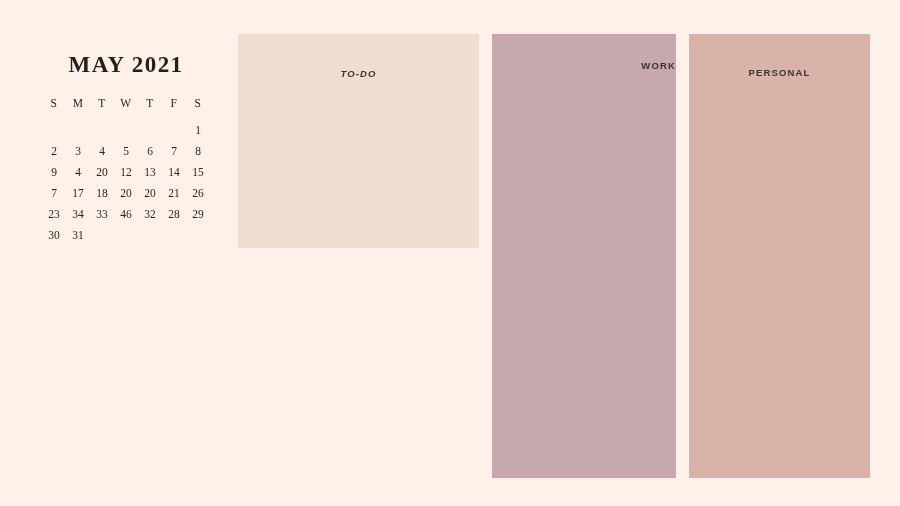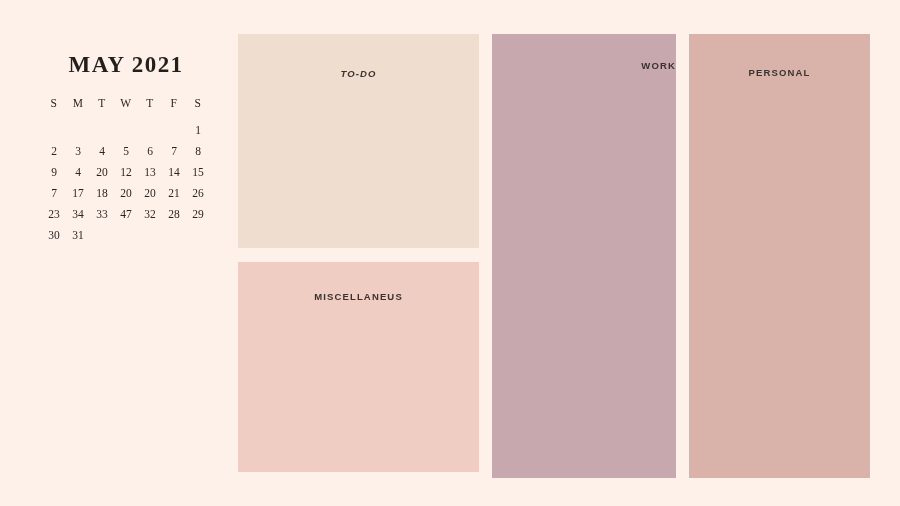--- a/index.html
+++ b/index.html
@@ -152,36 +152,33 @@
         <div class="cal-day">7</div>
         <div class="cal-day">17</div>
         <div class="cal-day">18</div>
         <div class="cal-day">20</div>
         <div class="cal-day">20</div>
         <div class="cal-day">21</div>
         <div class="cal-day">26</div>
         <div class="cal-day">23</div>
         <div class="cal-day">34</div>
         <div class="cal-day">33</div>
-        <div class="cal-day">47</div>
+        <div class="cal-day">46</div>
         <div class="cal-day">32</div>
         <div class="cal-day">28</div>
         <div class="cal-day">29</div>
         <div class="cal-day">30</div>
         <div class="cal-day">31</div>
       </div>
   </div>
 
   <div class="panel" id="panel-todo" style="background: rgb(239, 221, 208);">
     <div class="panel-label">TO-DO</div>
   </div>
 
-  <div class="panel" id="panel-misc" style="background: rgb(239, 205, 194);">
-    <div class="panel-label">MISCELLANEUS</div>
-  </div>
 
   <div class="panel" id="panel-work" style="background: rgb(199, 168, 174);">
     <div class="panel-label">WORK</div>
   </div>
 
   <div class="panel" id="panel-personal" style="background: rgb(217, 178, 169);">
     <div class="panel-label">PERSONAL</div>
   </div>
 
 </div>

